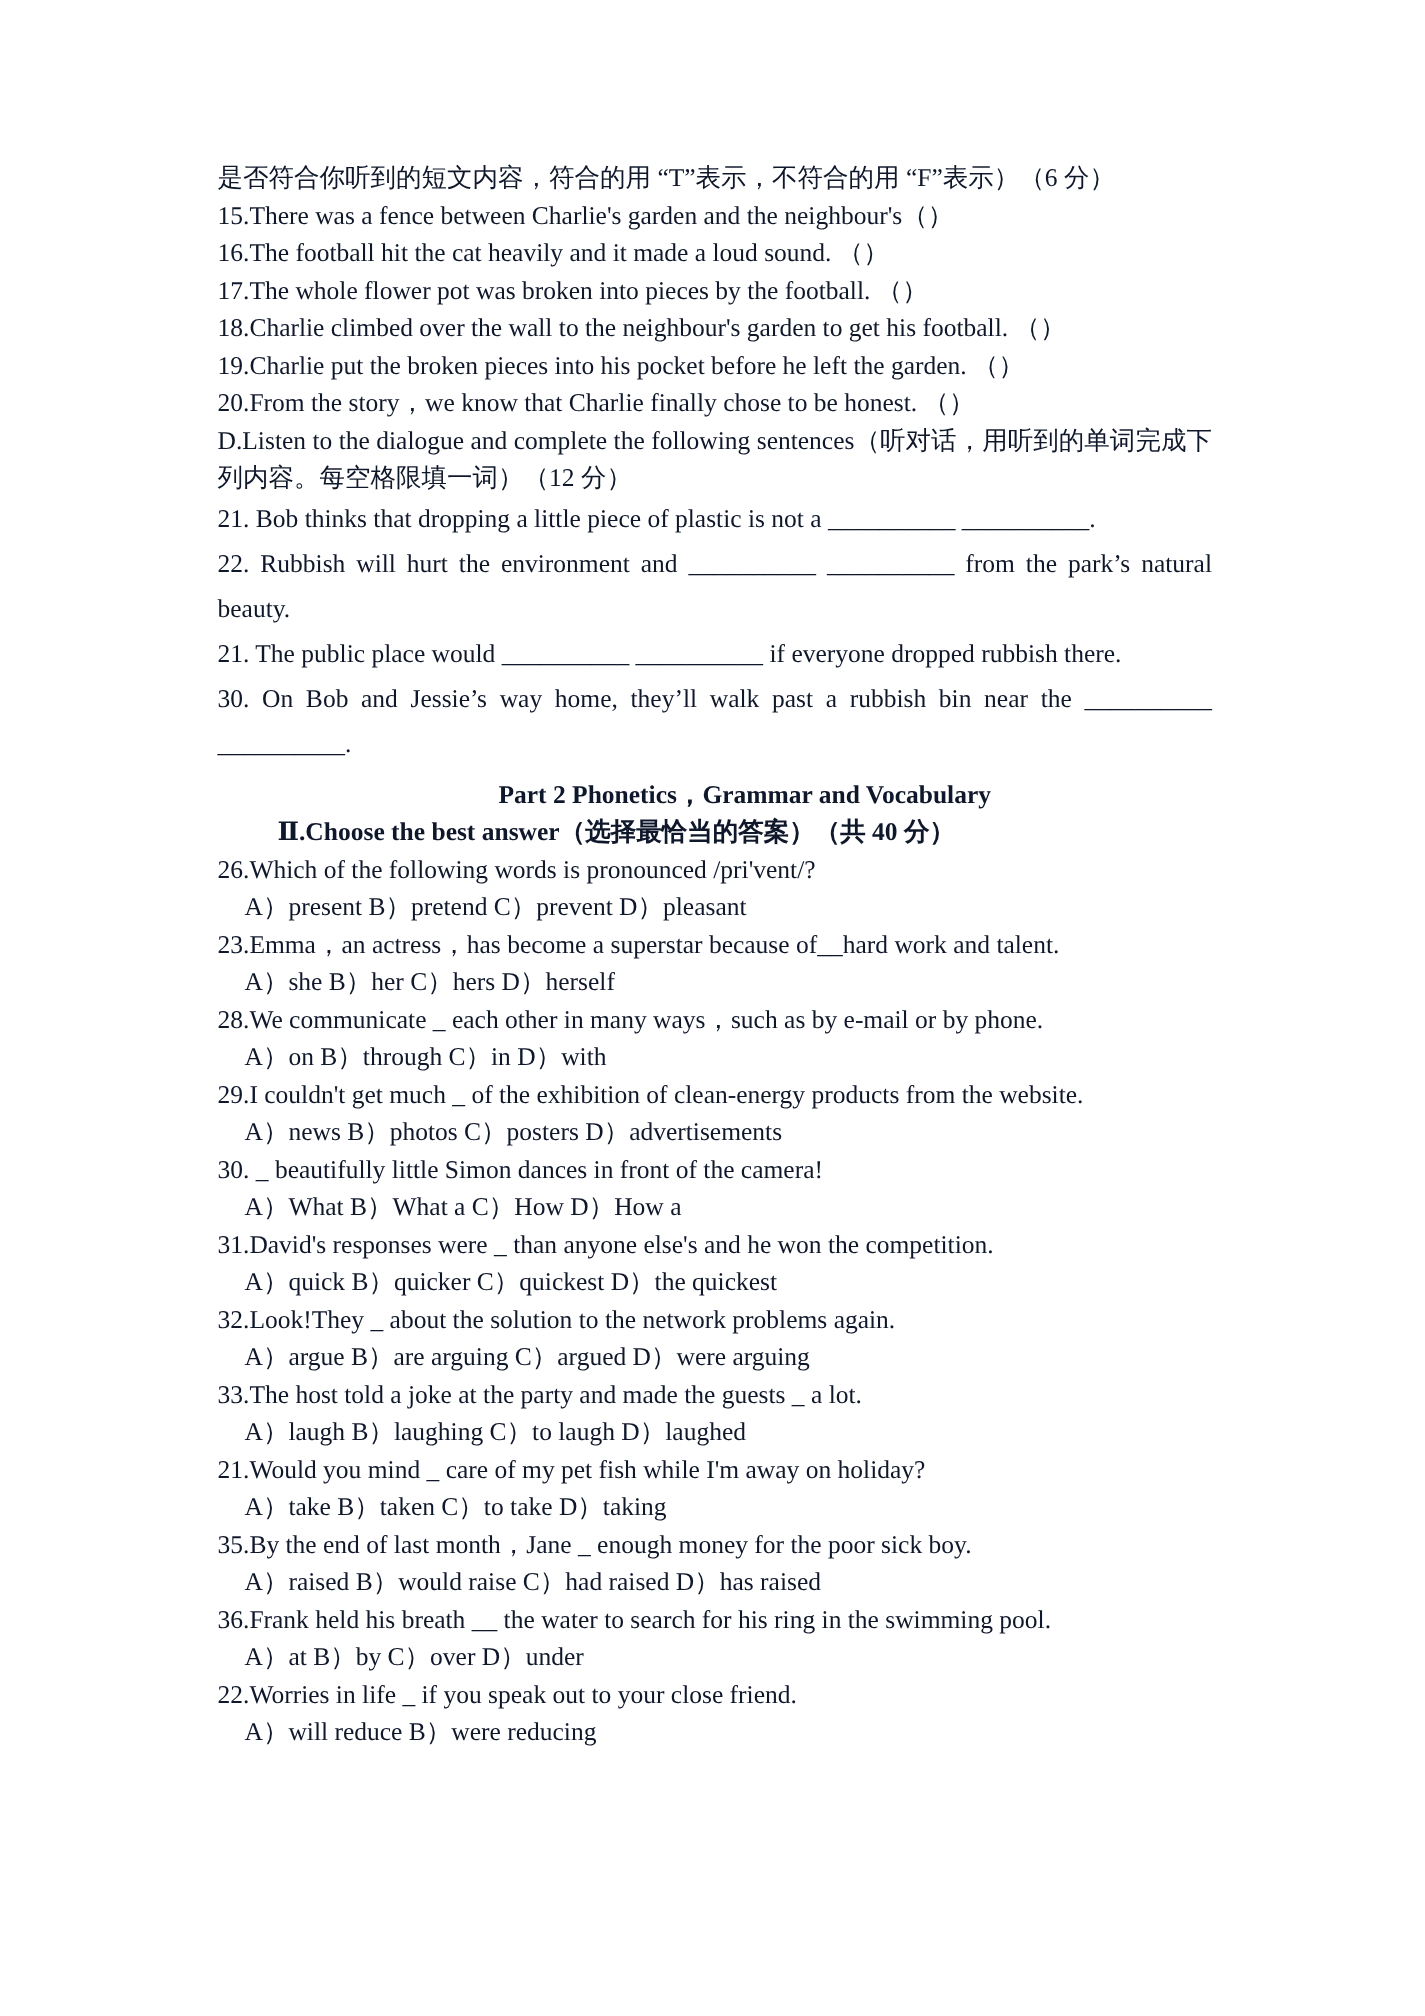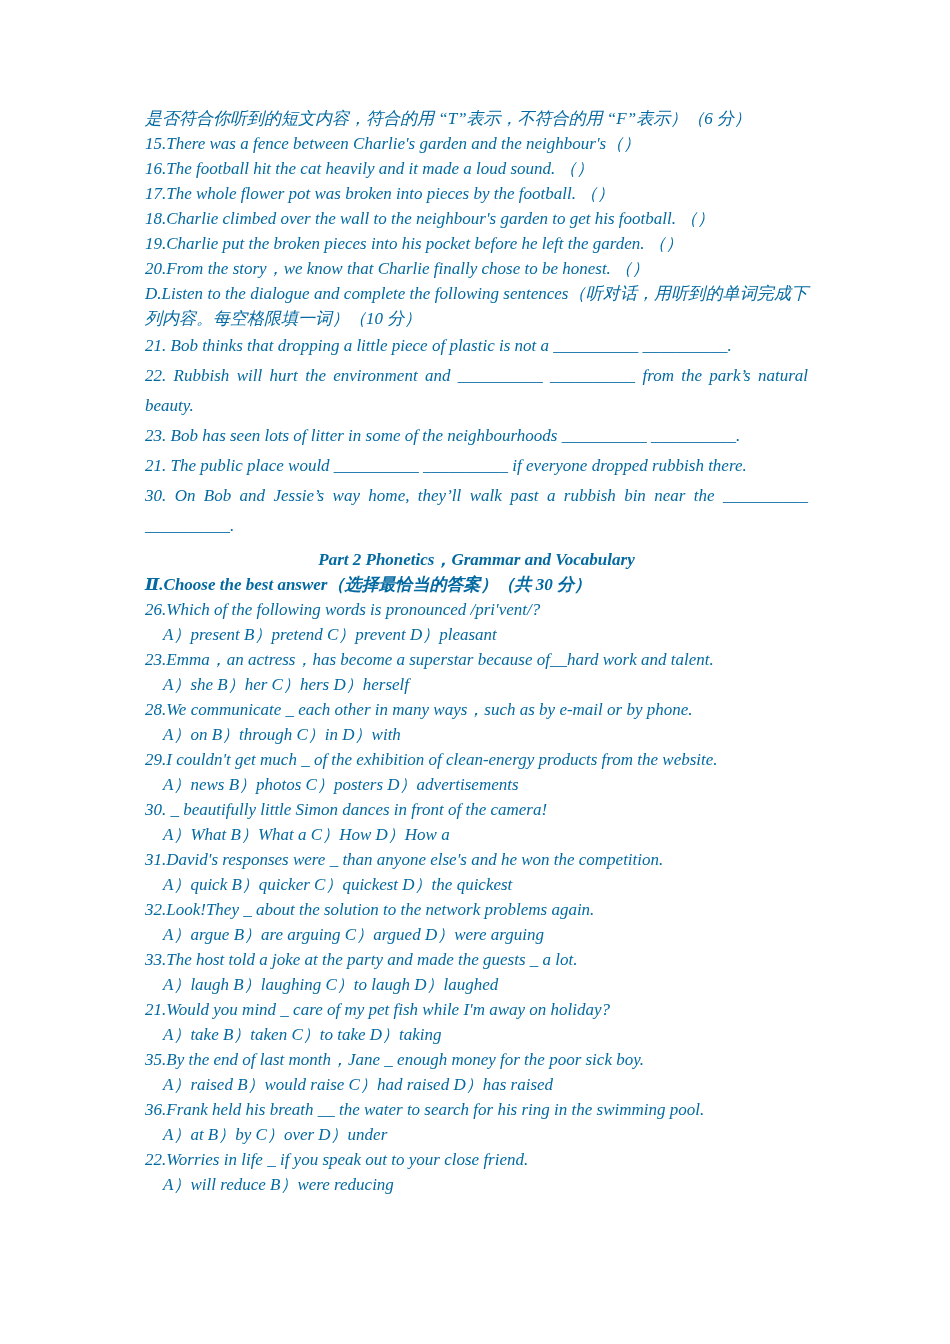--- a/index.html
+++ b/index.html
@@ -1,40 +1,39 @@
 <!DOCTYPE html>
 <html><head>
 <meta charset="utf-8">
 <style>
   html, body { margin: 0; padding: 0; background: #ffffff; }
   .page {
     position: relative;
     width: 950px;
     height: 1344px;
     background: #ffffff;
-    color: #0369a1;
+    color: #0f172a;
     font-family: "Liberation Serif", "DejaVu Serif", serif;
     overflow: hidden;
-    font-style: italic;
   }
   .content {
     position: absolute;
     left: 145px;
     top: 106px;
     width: 663px;
   }
   .content p {
     margin: 0;
     font-size: 17px;
     line-height: 25px;
     white-space: normal;
   }
   .justify { text-align: justify; }
   .dictation p { line-height: 30px; }
-  .titles { margin-top: 6px; }
+  .titles { margin-top: 6px; margin-left: 40px; }
   .title {
     text-align: center;
     font-weight: bold;
   }
   .bold { font-weight: bold; }
   .option { padding-left: 18px; }
 </style>
 </head>
 <body>
 
@@ -43,33 +42,32 @@
 
     <p>是否符合你听到的短文内容，符合的用 “T”表示，不符合的用 “F”表示）（6 分）</p>
 
     <p>15.There was a fence between Charlie's garden and the neighbour's（）</p>
     <p>16.The football hit the cat heavily and it made a loud sound. （）</p>
     <p>17.The whole flower pot was broken into pieces by the football. （）</p>
     <p>18.Charlie climbed over the wall to the neighbour's garden to get his football. （）</p>
     <p>19.Charlie put the broken pieces into his pocket before he left the garden. （）</p>
     <p>20.From the story，we know that Charlie finally chose to be honest. （）</p>
 
-    <p class="justify">D.Listen to the dialogue and complete the following sentences（听对话，用听到的单词完成下列内容。每空格限填一词）（10 分）</p>
+    <p class="justify">D.Listen to the dialogue and complete the following sentences（听对话，用听到的单词完成下列内容。每空格限填一词）（12 分）</p>
 
     <div class="dictation">
       <p>21. Bob thinks that dropping a little piece of plastic is not a __________ __________.</p>
       <p class="justify">22. Rubbish will hurt the environment and __________ __________ from the park’s natural beauty.</p>
-      <p>23. Bob has seen lots of litter in some of the neighbourhoods __________ __________.</p>
       <p>21. The public place would __________ __________ if everyone dropped rubbish there.</p>
       <p class="justify">30. On Bob and Jessie’s way home, they’ll walk past a rubbish bin near the __________ __________.</p>
     </div>
 
     <div class="titles">
       <p class="title">Part 2 Phonetics，Grammar and Vocabulary</p>
-      <p class="bold">Ⅱ.Choose the best answer（选择最恰当的答案）（共 30 分）</p>
+      <p class="bold">Ⅱ.Choose the best answer（选择最恰当的答案）（共 40 分）</p>
     </div>
 
     <div class="questions">
       <p>26.Which of the following words is pronounced /pri'vent/?</p>
       <p class="option">A）present B）pretend C）prevent D）pleasant</p>
       <p>23.Emma，an actress，has become a superstar because of__hard work and talent.</p>
       <p class="option">A）she B）her C）hers D）herself</p>
       <p>28.We communicate _ each other in many ways，such as by e-mail or by phone.</p>
       <p class="option">A）on B）through C）in D）with</p>
       <p>29.I couldn't get much _  of the exhibition of clean-energy products from the website.</p>

